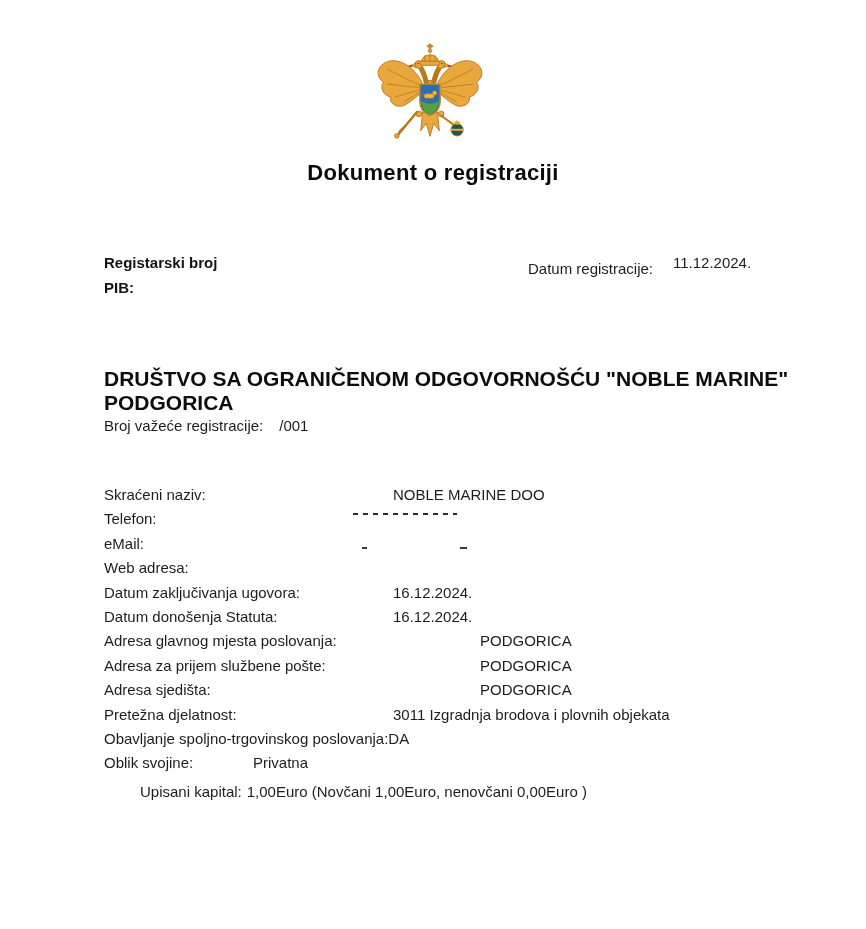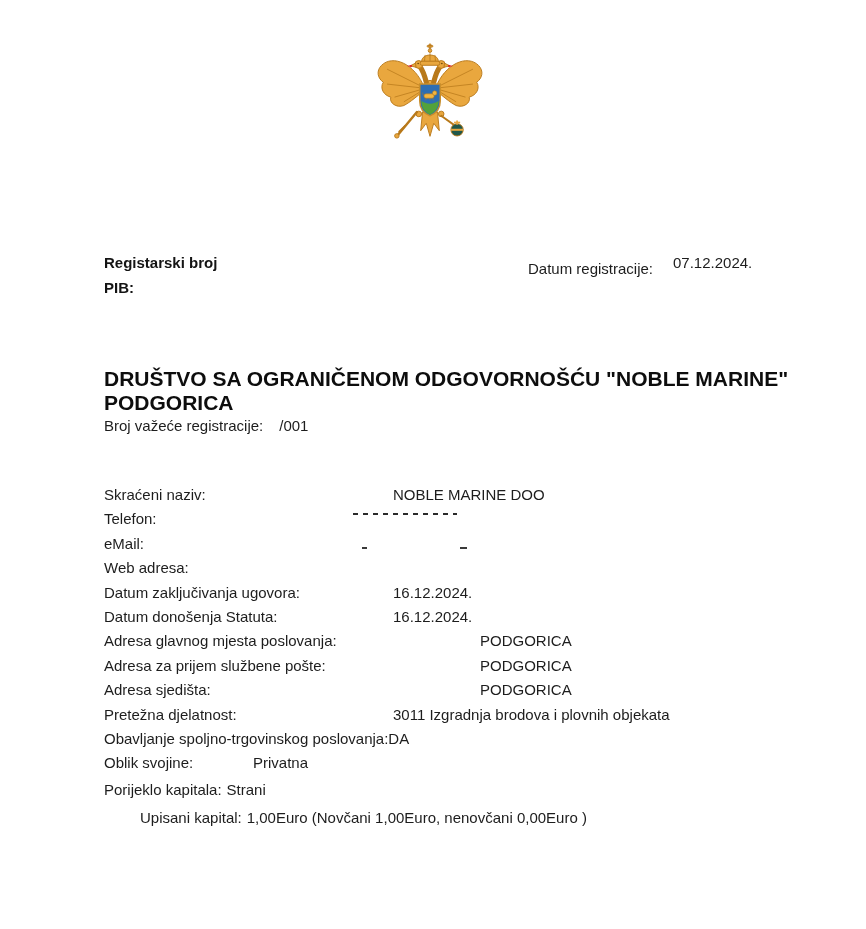--- a/index.html
+++ b/index.html
@@ -115,25 +115,26 @@
 
       <g>
         <circle cx="89" cy="95" r="6.6" fill="#20584A" stroke="#B8791A" stroke-width="1"></circle>
         <rect x="82.6" y="93.9" width="12.8" height="2.2" fill="#E9A73E" stroke="none"></rect>
         <rect x="88.1" y="85" width="1.8" height="4.6" fill="#E9A73E" stroke="none"></rect>
         <rect x="85.7" y="86.3" width="6.6" height="1.6" fill="#E9A73E" stroke="none"></rect>
       </g>
     </svg>
   </div>
 
+  <div class="abs doc-title">Dokument o registraciji</div>
 
   <div class="abs hdr-label hdr-reg">Registarski broj</div>
   <div class="abs hdr-label hdr-pib">PIB:</div>
   <div class="abs hdr-datum-lbl">Datum registracije:</div>
-  <div class="abs hdr-datum-val">07.12.2024.</div>
+  <div class="abs hdr-datum-val">11.12.2024.</div>
 
   <div class="abs company-name">DRUŠTVO SA OGRANIČENOM ODGOVORNOŠĆU "NOBLE MARINE" PODGORICA</div>
 
   <div class="abs broj-row">
     <span class="lbl">Broj važeće registracije:</span><span class="val">/001</span>
   </div>
 
   <div class="abs fields">
 
     <div class="row">
@@ -188,22 +189,19 @@
 
     <div class="row">
       <span class="lbl">Obavljanje spoljno-trgovinskog poslovanja:</span><span class="val vin">DA</span>
     </div>
 
     <div class="row">
       <span class="lbl">Oblik svojine:</span>
       <span class="val v149">Privatna</span>
     </div>
 
-    <div class="row row-porijeklo">
-      <span class="lbl">Porijeklo kapitala:</span><span class="val vin-tight">Strani</span>
-    </div>
 
     <div class="row row-upisani">
       <span class="lbl">Upisani kapital:</span><span class="val vin-tight">1,00Euro (Novčani 1,00Euro, nenovčani 0,00Euro )</span>
     </div>
 
   </div>
 </div>
 
 </body></html>

